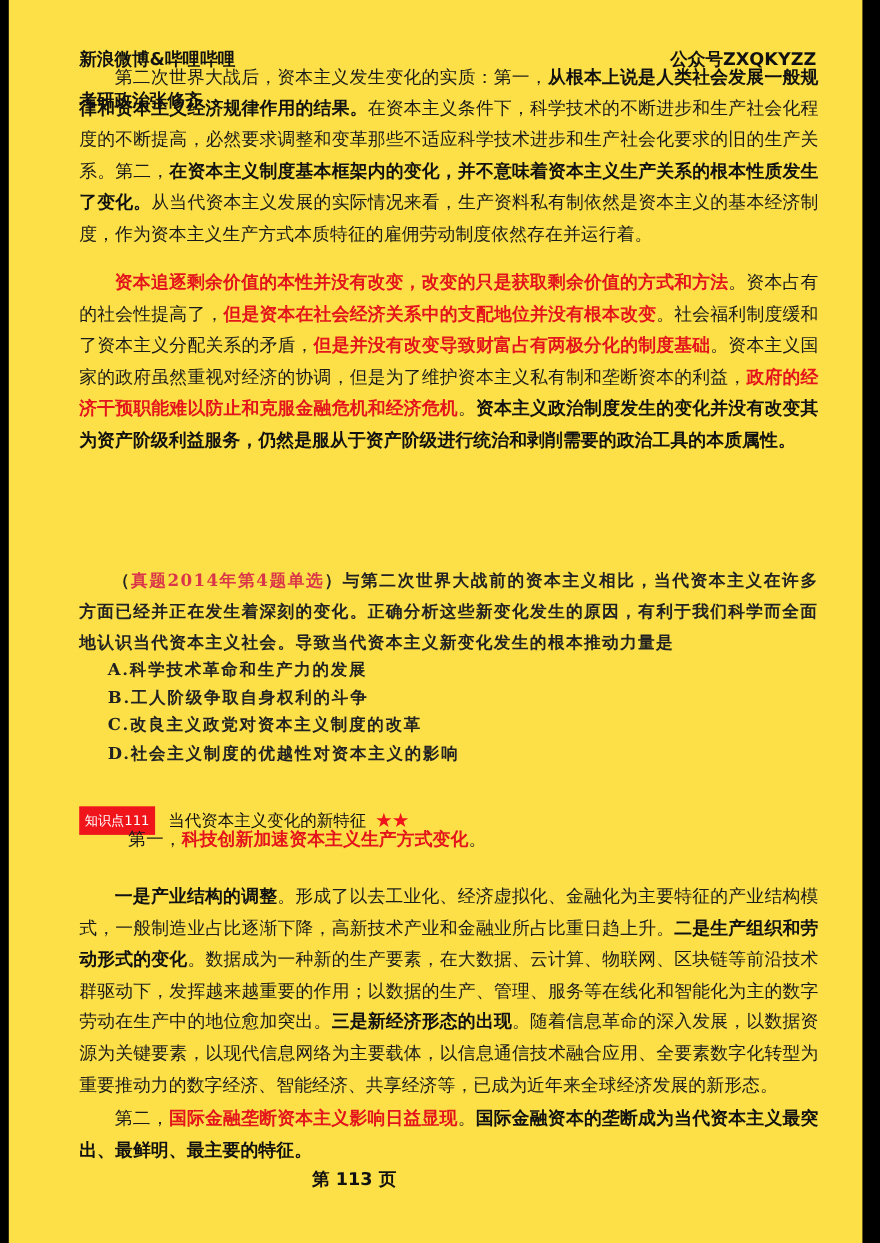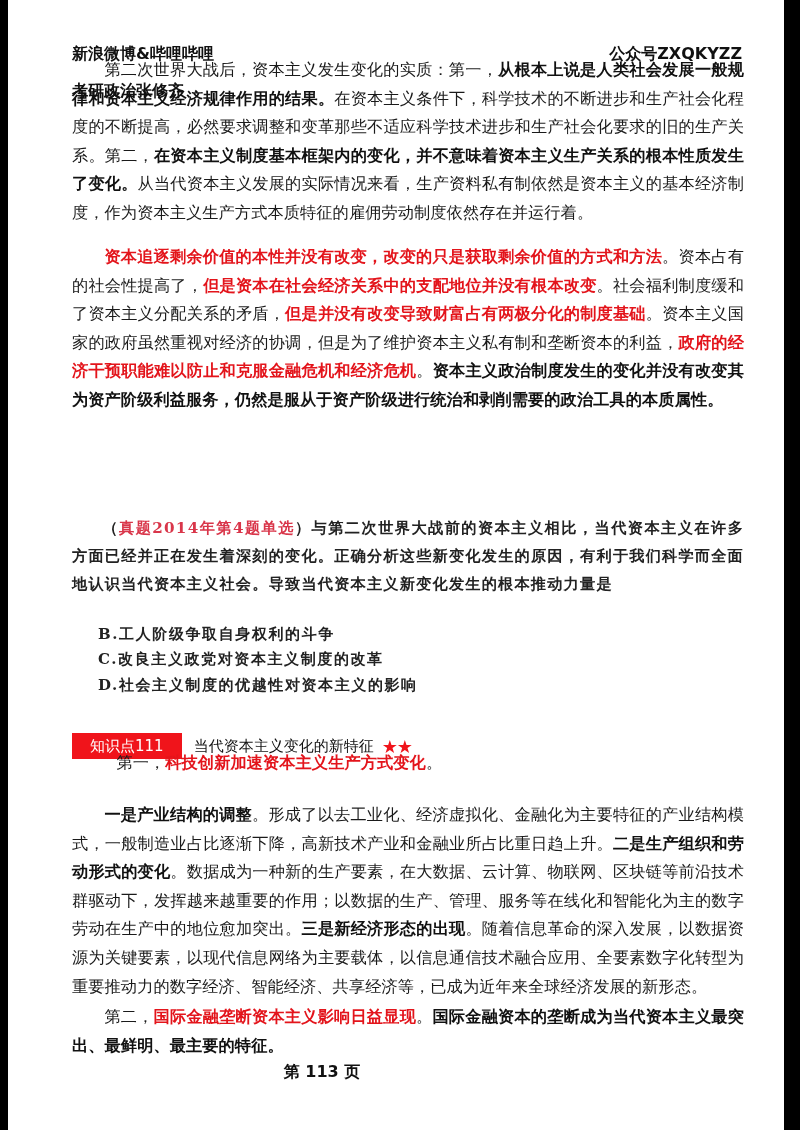--- a/index.html
+++ b/index.html
@@ -4,21 +4,21 @@
 <style>
   html, body { margin:0; padding:0; }
   body {
     width:800px; height:1130px; position:relative; overflow:hidden;
     background:#000;
     font-family:"DejaVu Sans","Liberation Sans",sans-serif;
     color:#1a1a1a;
   }
   .page {
     position:absolute; left:8px; top:0; width:776px; height:1130px;
-    background:#ffffff;
+    background:#fde047;
   }
   .header {
     position:absolute; left:64px; top:44px; width:670px; height:24px;
     font-size:16px; font-weight:bold; color:#111;
   }
   .header .l { position:absolute; left:0; top:0; }
   .header .c { position:absolute; left:0; width:670px; text-align:left; top:0;margin-top:37px; }
   .header .r { position:absolute; right:0; top:0; }
   .para {
     position:absolute; left:64px; width:672px;
@@ -39,22 +39,22 @@
   .q .src { color:#d9364a; }
   .opt {
     position:absolute; left:90px;
     font-size:15px; color:#222; letter-spacing:1.6px;
   }
   .kp {
     position:absolute; left:64px; top:733px; height:26px;
     display:flex; align-items:center;
   }
   .kp .badge {
-    background:#f0141b; color:#fff; font-size:15px;
-    padding:0 18px; height:26px; line-height:26px;
+    background:#f0141b; color:#fff; font-size:12px;
+    padding:0 5px; height:26px; line-height:26px;
   }
   .kp .title { margin-left:12px; font-size:15px; color:#111; }
   .kp .stars { margin-left:8px; color:#f0141b; font-size:18px; letter-spacing:-1px; }
   .pagenum {
     position:absolute; left:0; width:628px; top:1062px; text-align:center;
     font-size:16px; font-weight:bold; color:#111;
   }
 </style>
 </head>
 <body>
@@ -67,20 +67,21 @@
     <span class="r">公众号ZXQKYZZ</span>
   </div>
 
   <p class="para" style="top:56px;margin:0;"><span>第二次世界大战后，资本主义发生变化的实质：第一，</span><span class="b">从根本上说是人类社会发展一般规律和资本主义经济规律作用的结果。</span><span>在资本主义条件下，科学技术的不断进步和生产社会化程度的不断提高，必然要求调整和变革那些不适应科学技术进步和生产社会化要求的旧的生产关系。第二，</span><span class="b">在资本主义制度基本框架内的变化，并不意味着资本主义生产关系的根本性质发生了变化。</span><span>从当代资本主义发展的实际情况来看，生产资料私有制依然是资本主义的基本经济制度，作为资本主义生产方式本质特征的雇佣劳动制度依然存在并运行着。</span></p>
 
   <p class="para" style="top:243px;margin:0;"><span class="red">资本追逐剩余价值的本性并没有改变，改变的只是获取剩余价值的方式和方法</span><span>。资本占有的社会性提高了，</span><span class="red">但是资本在社会经济关系中的支配地位并没有根本改变</span><span>。社会福利制度缓和了资本主义分配关系的矛盾，</span><span class="red">但是并没有改变导致财富占有两极分化的制度基础</span><span>。资本主义国家的政府虽然重视对经济的协调，但是为了维护资本主义私有制和垄断资本的利益，</span><span class="red">政府的经济干预职能难以防止和克服金融危机和经济危机</span><span>。</span><span class="b">资本主义政治制度发生的变化并没有改变其为资产阶级利益服务，仍然是服从于资产阶级进行统治和剥削需要的政治工具的本质属性。</span></p>
 
 
   <p class="q serif" style="top:514px;margin:0;"><span>（</span><span class="src">真题2014年第4题单选</span><span>）</span><span>与第二次世界大战前的资本主义相比，当代资本主义在许多方面已经并正在发生着深刻的变化。正确分析这些新变化发生的原因，有利于我们科学而全面地认识当代资本主义社会。导致当代资本主义新变化发生的根本推动力量是</span></p>
 
+  <div class="opt serif" style="top:600px;">A.科学技术革命和生产力的发展</div>
   <div class="opt serif" style="top:625px;">B.工人阶级争取自身权利的斗争</div>
   <div class="opt serif" style="top:650px;">C.改良主义政党对资本主义制度的改革</div>
   <div class="opt serif" style="top:676px;">D.社会主义制度的优越性对资本主义的影响</div>
 
   <div class="kp">
     <span class="badge">知识点111</span>
     <span class="title">当代资本主义变化的新特征</span>
     <span class="stars">★★</span>
   </div>
 

